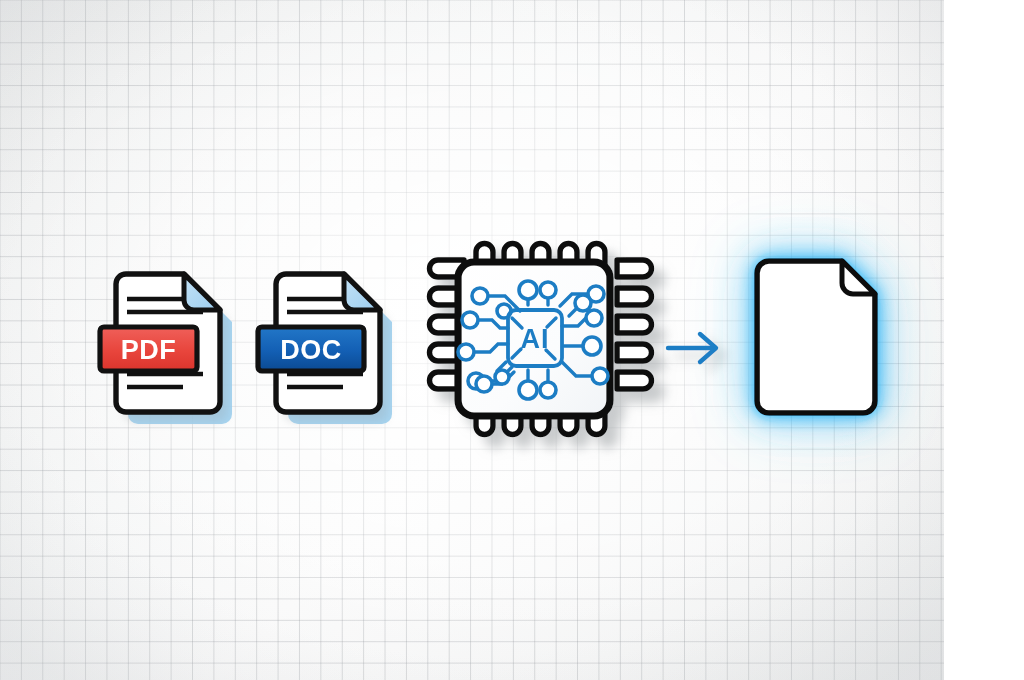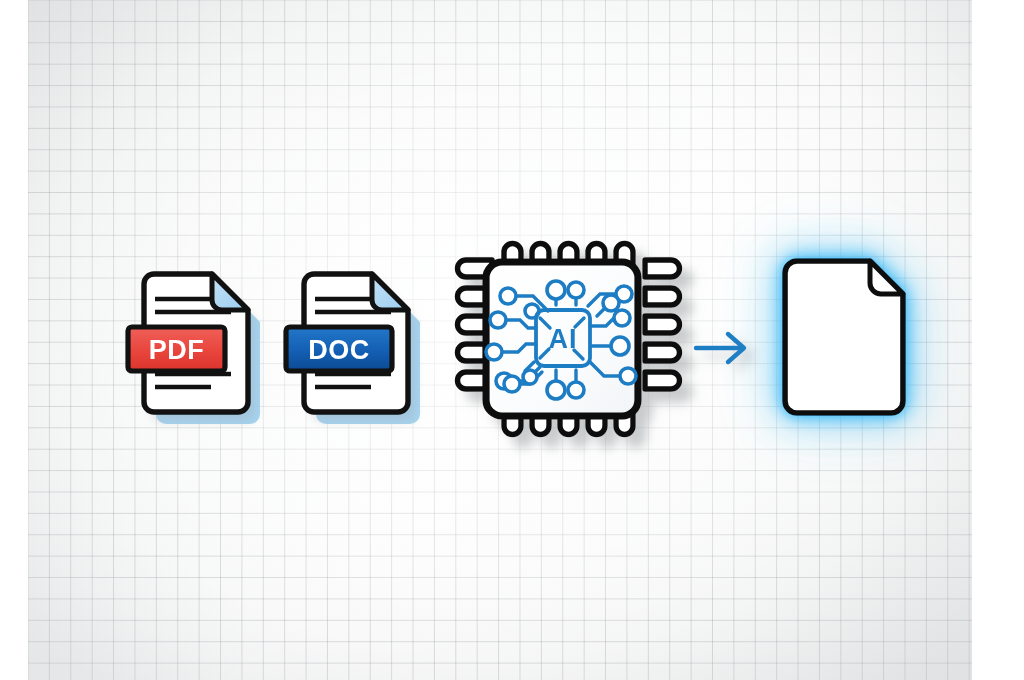--- a/index.html
+++ b/index.html
@@ -14,21 +14,20 @@
     position:relative;
     width:944px; height:680px;
     background:
       radial-gradient(ellipse 75% 75% at 50% 46%,
         rgba(255,255,255,0.95) 0%,
         rgba(255,255,255,0.45) 48%,
         rgba(226,227,228,0.10) 78%,
         rgba(214,216,218,0.30) 100%),
       linear-gradient(135deg, #eceded 0%, #f6f7f7 38%, #fafafa 55%, #eff0f0 100%);
     overflow:hidden;
-    margin-left:28px;
   }
 
   
   #grid {
     position:absolute; inset:0;
     background-image:
       linear-gradient(to right, rgba(140,145,150,0.30) 1.1px, transparent 1.1px),
       linear-gradient(to bottom, rgba(140,145,150,0.30) 1.1px, transparent 1.1px);
     background-size:21.4px 21.4px;
     background-position:-0.5px -0.5px;

